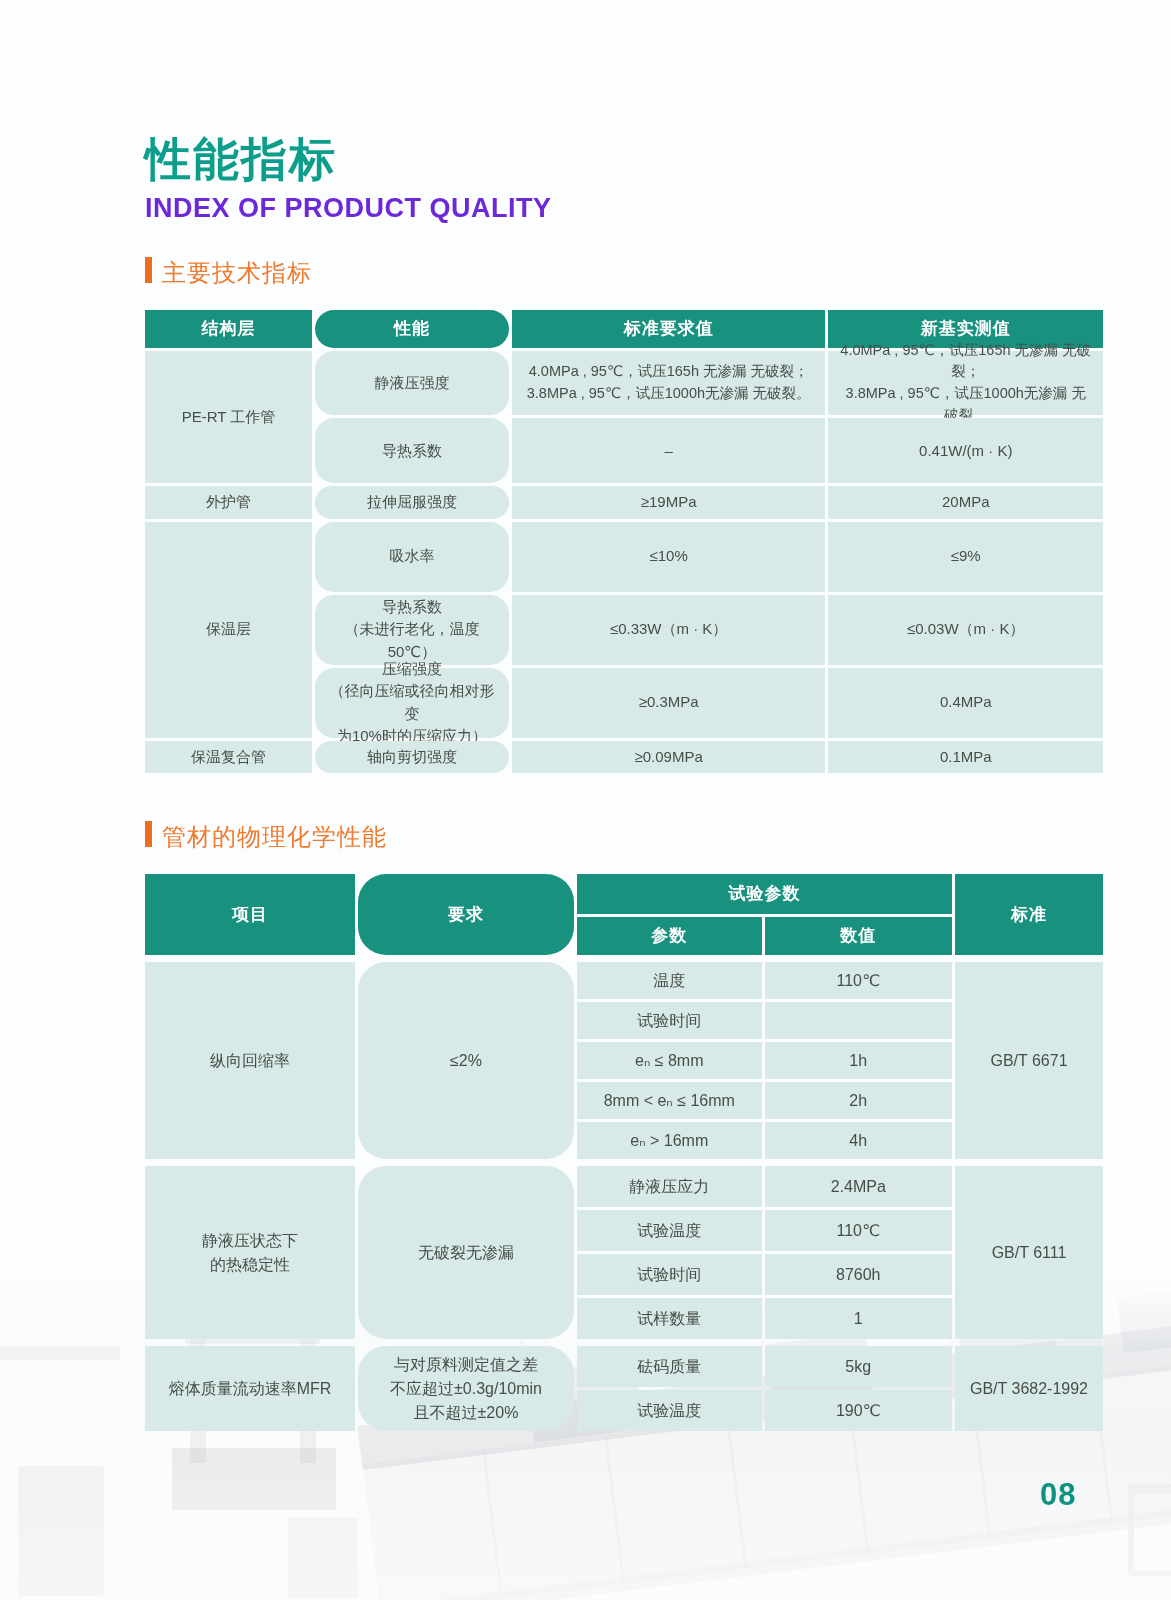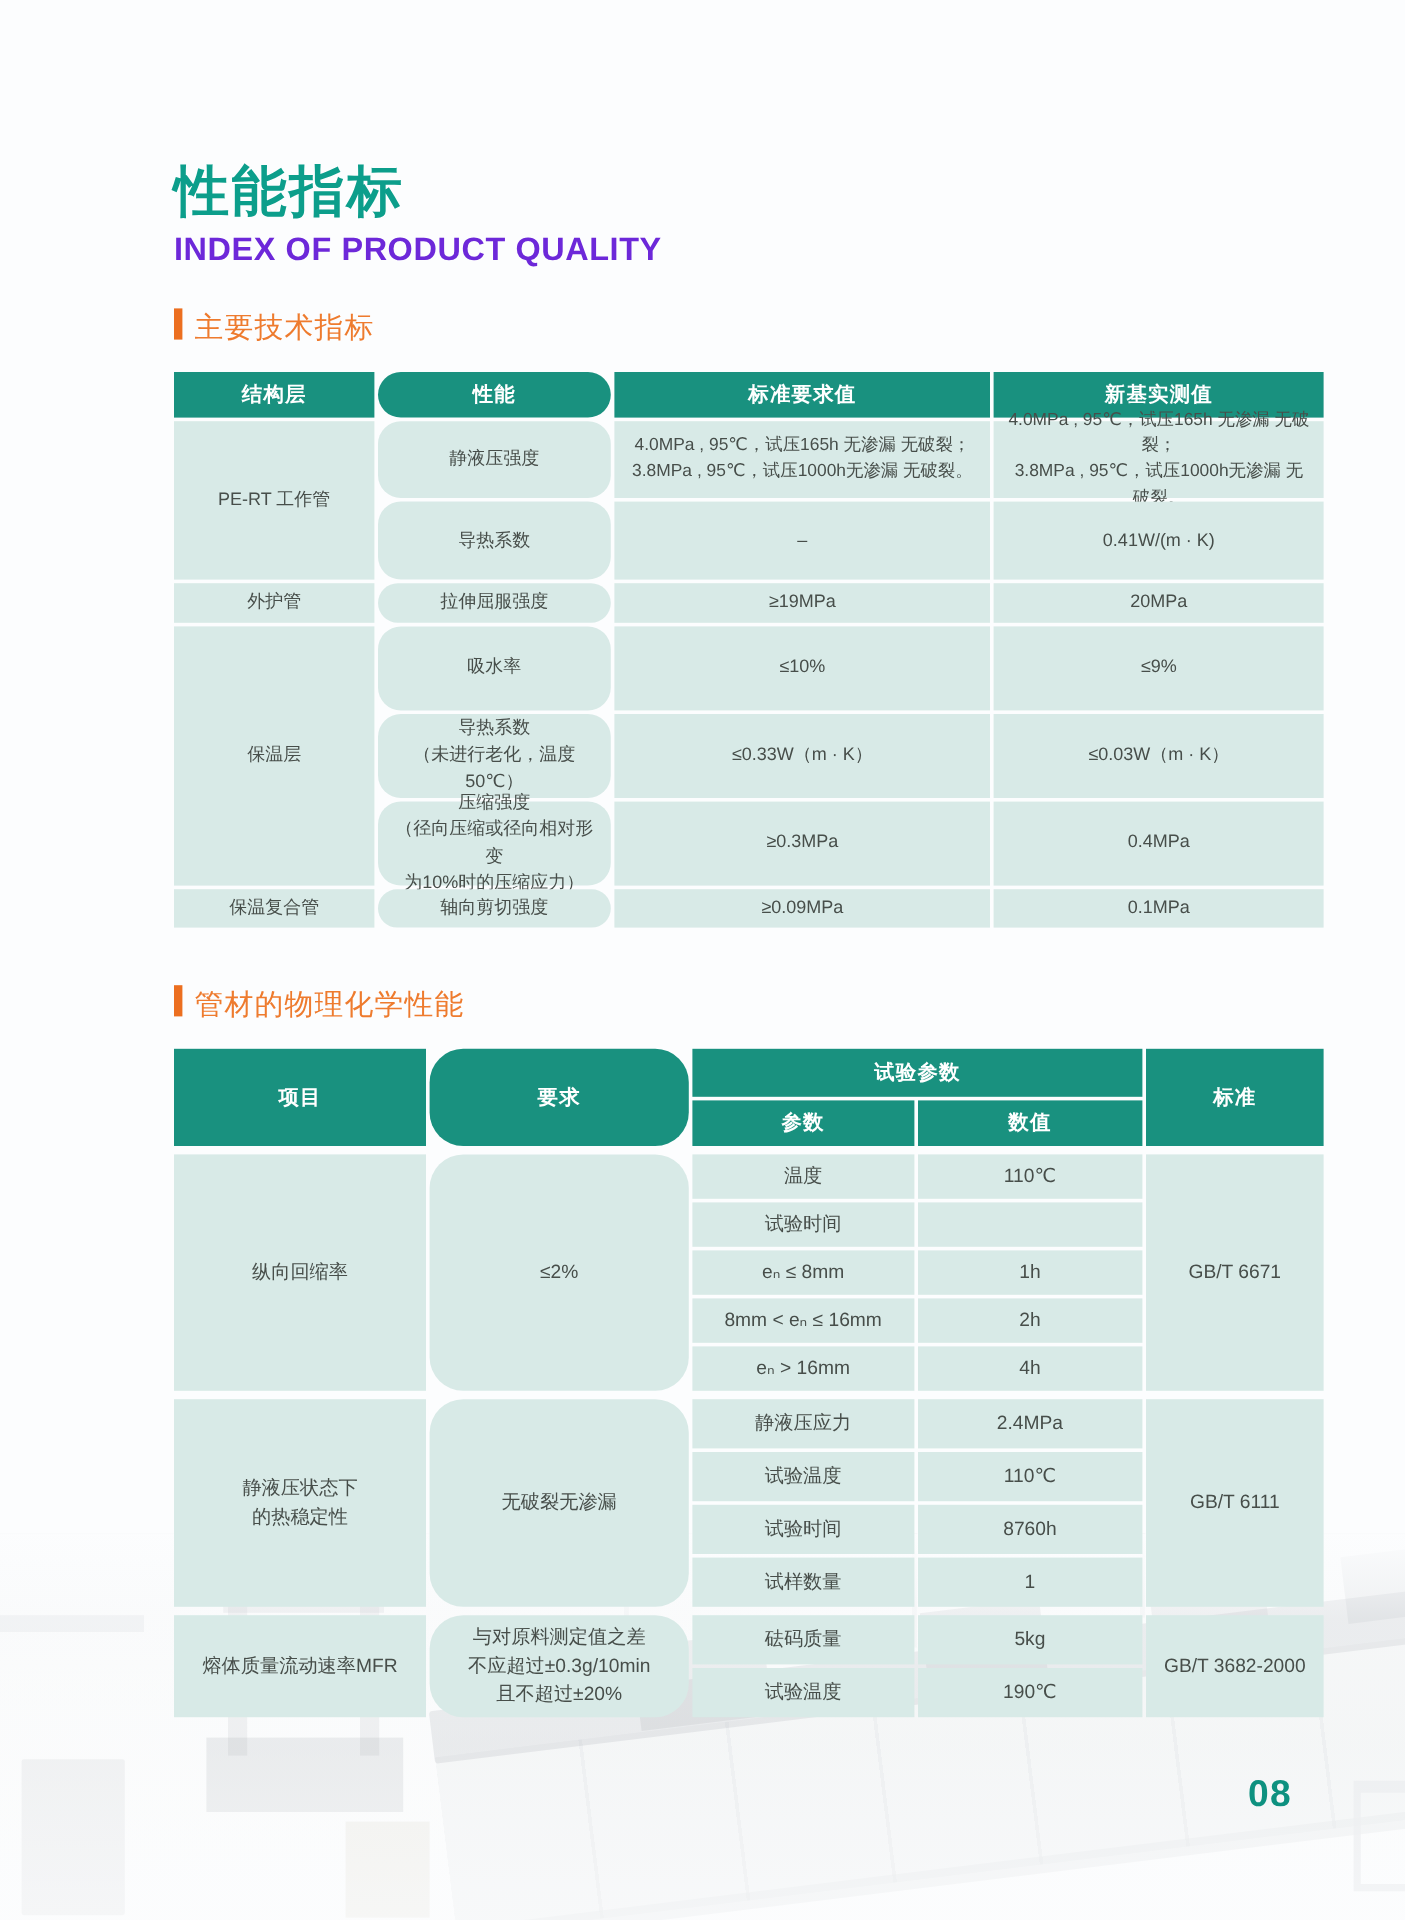--- a/index.html
+++ b/index.html
@@ -287,20 +287,20 @@
         <div class="params">
           <div class="p-row" style="min-height:41px">
             <div class="cell p-param">砝码质量</div>
             <div class="cell p-value">5kg</div>
           </div>
           <div class="p-row" style="min-height:41px">
             <div class="cell p-param">试验温度</div>
             <div class="cell p-value">190℃</div>
           </div>
         </div>
-        <div class="cell c4">GB/T 3682-2000</div>
+        <div class="cell c4">GB/T 3682-1992</div>
       </div>
     </div>
 
   </div>
 
   <div class="page-number">08</div>
 </div>
 
 </body></html>

